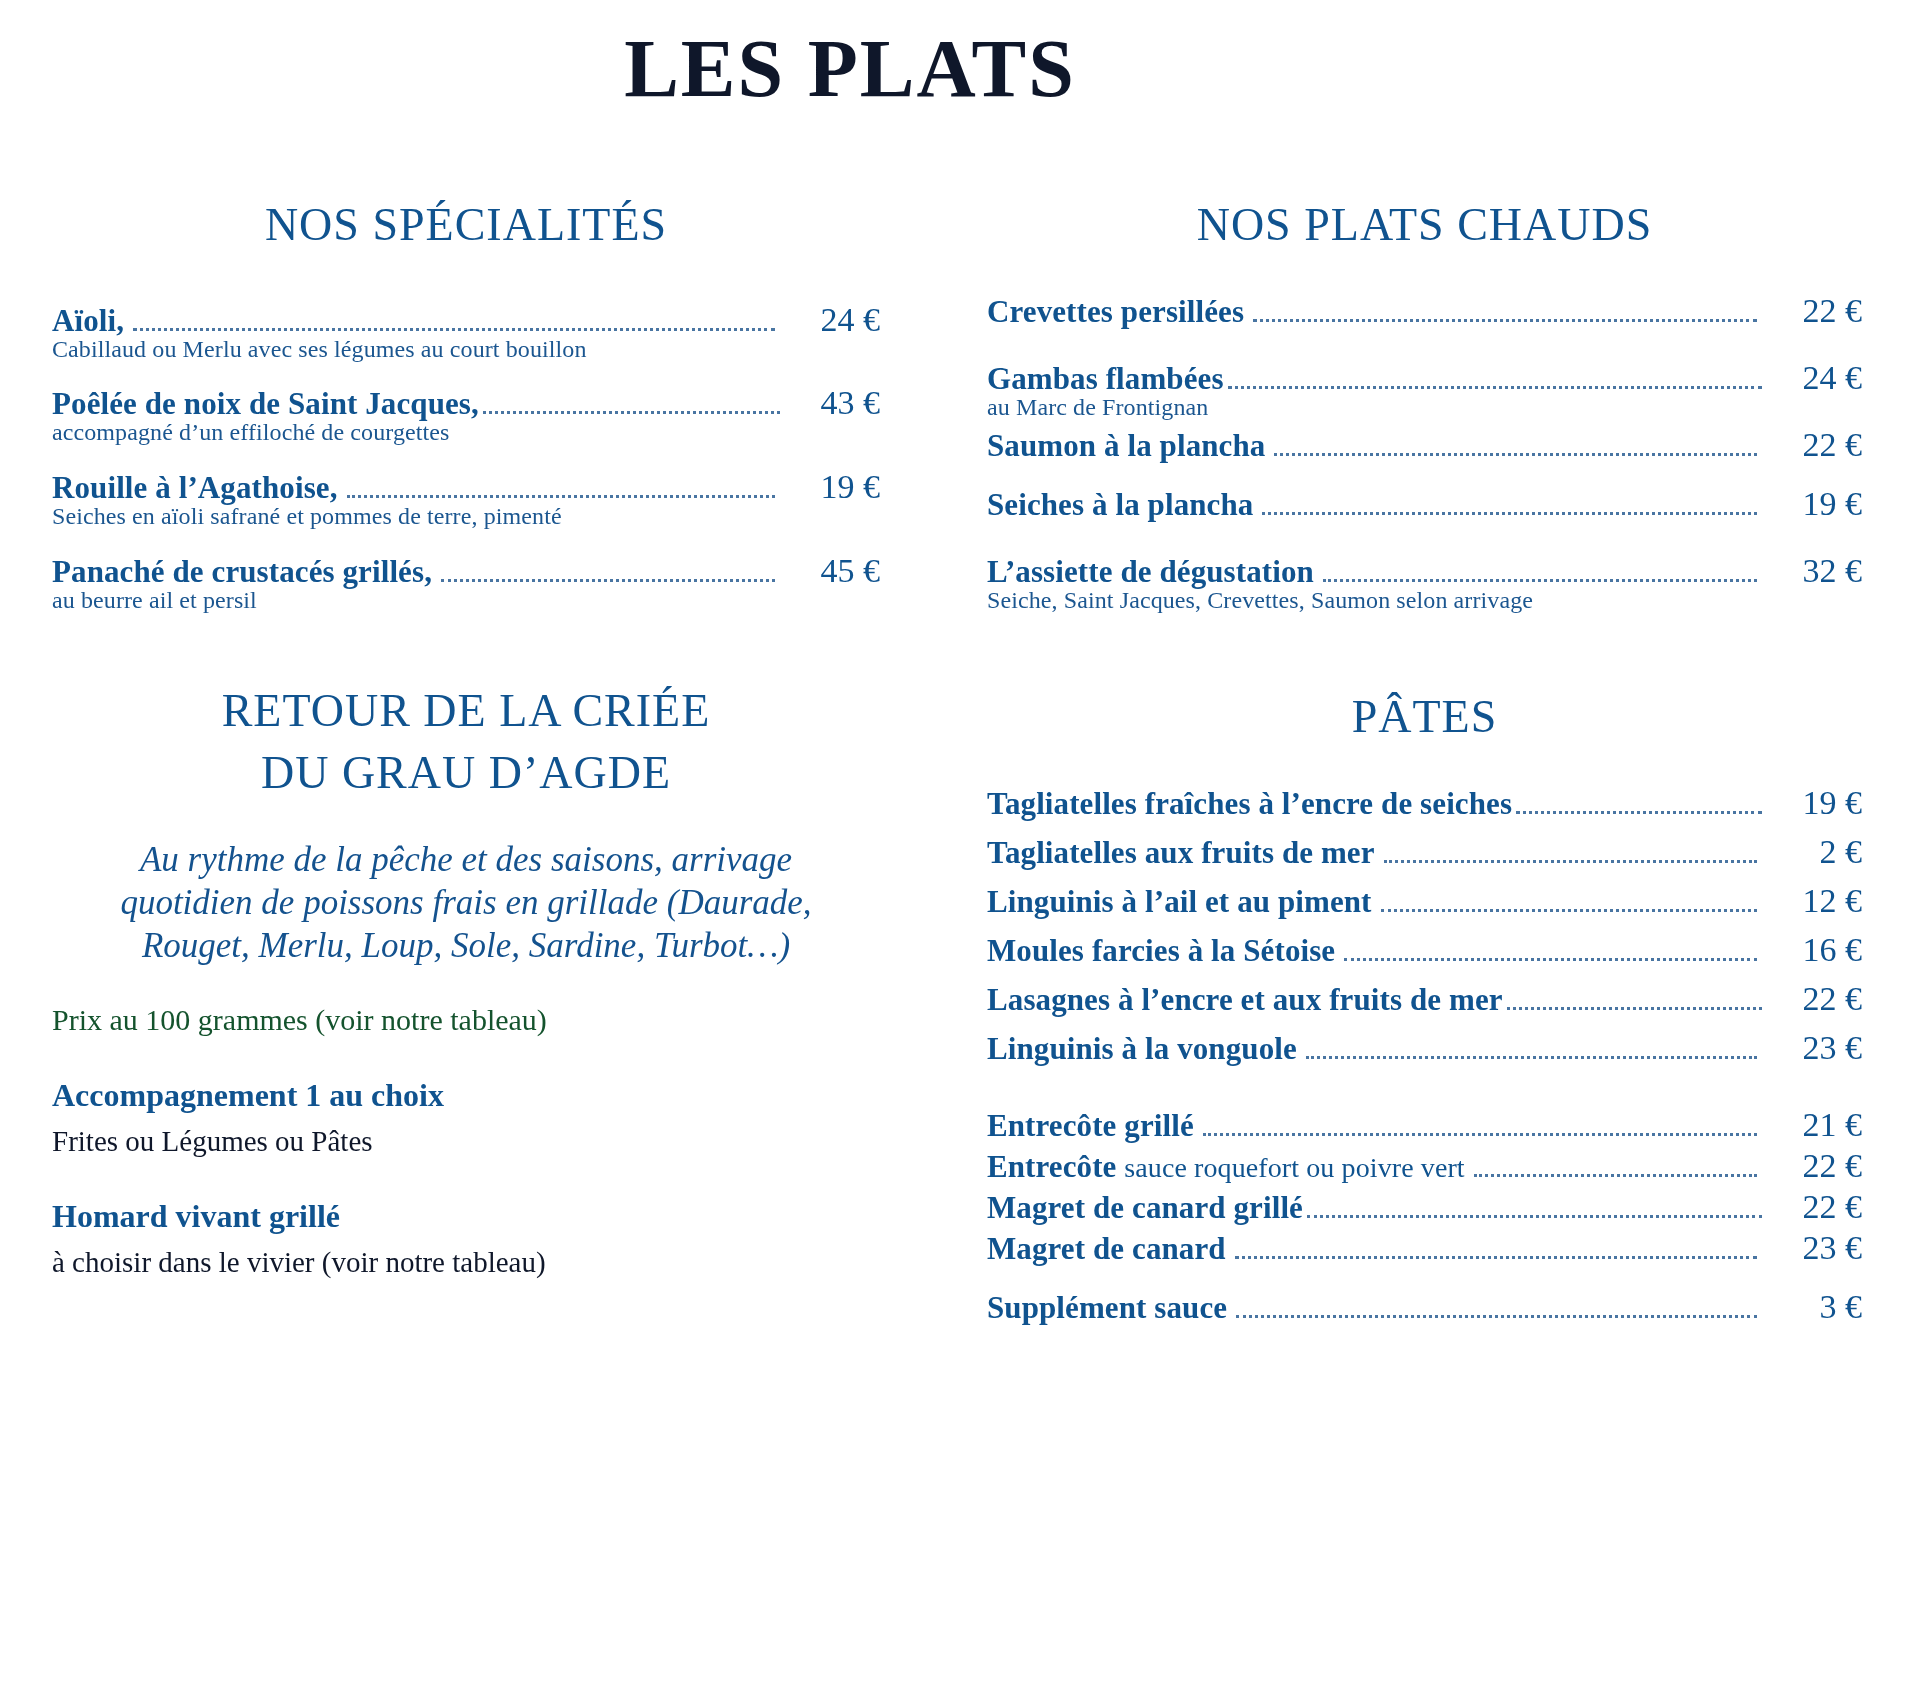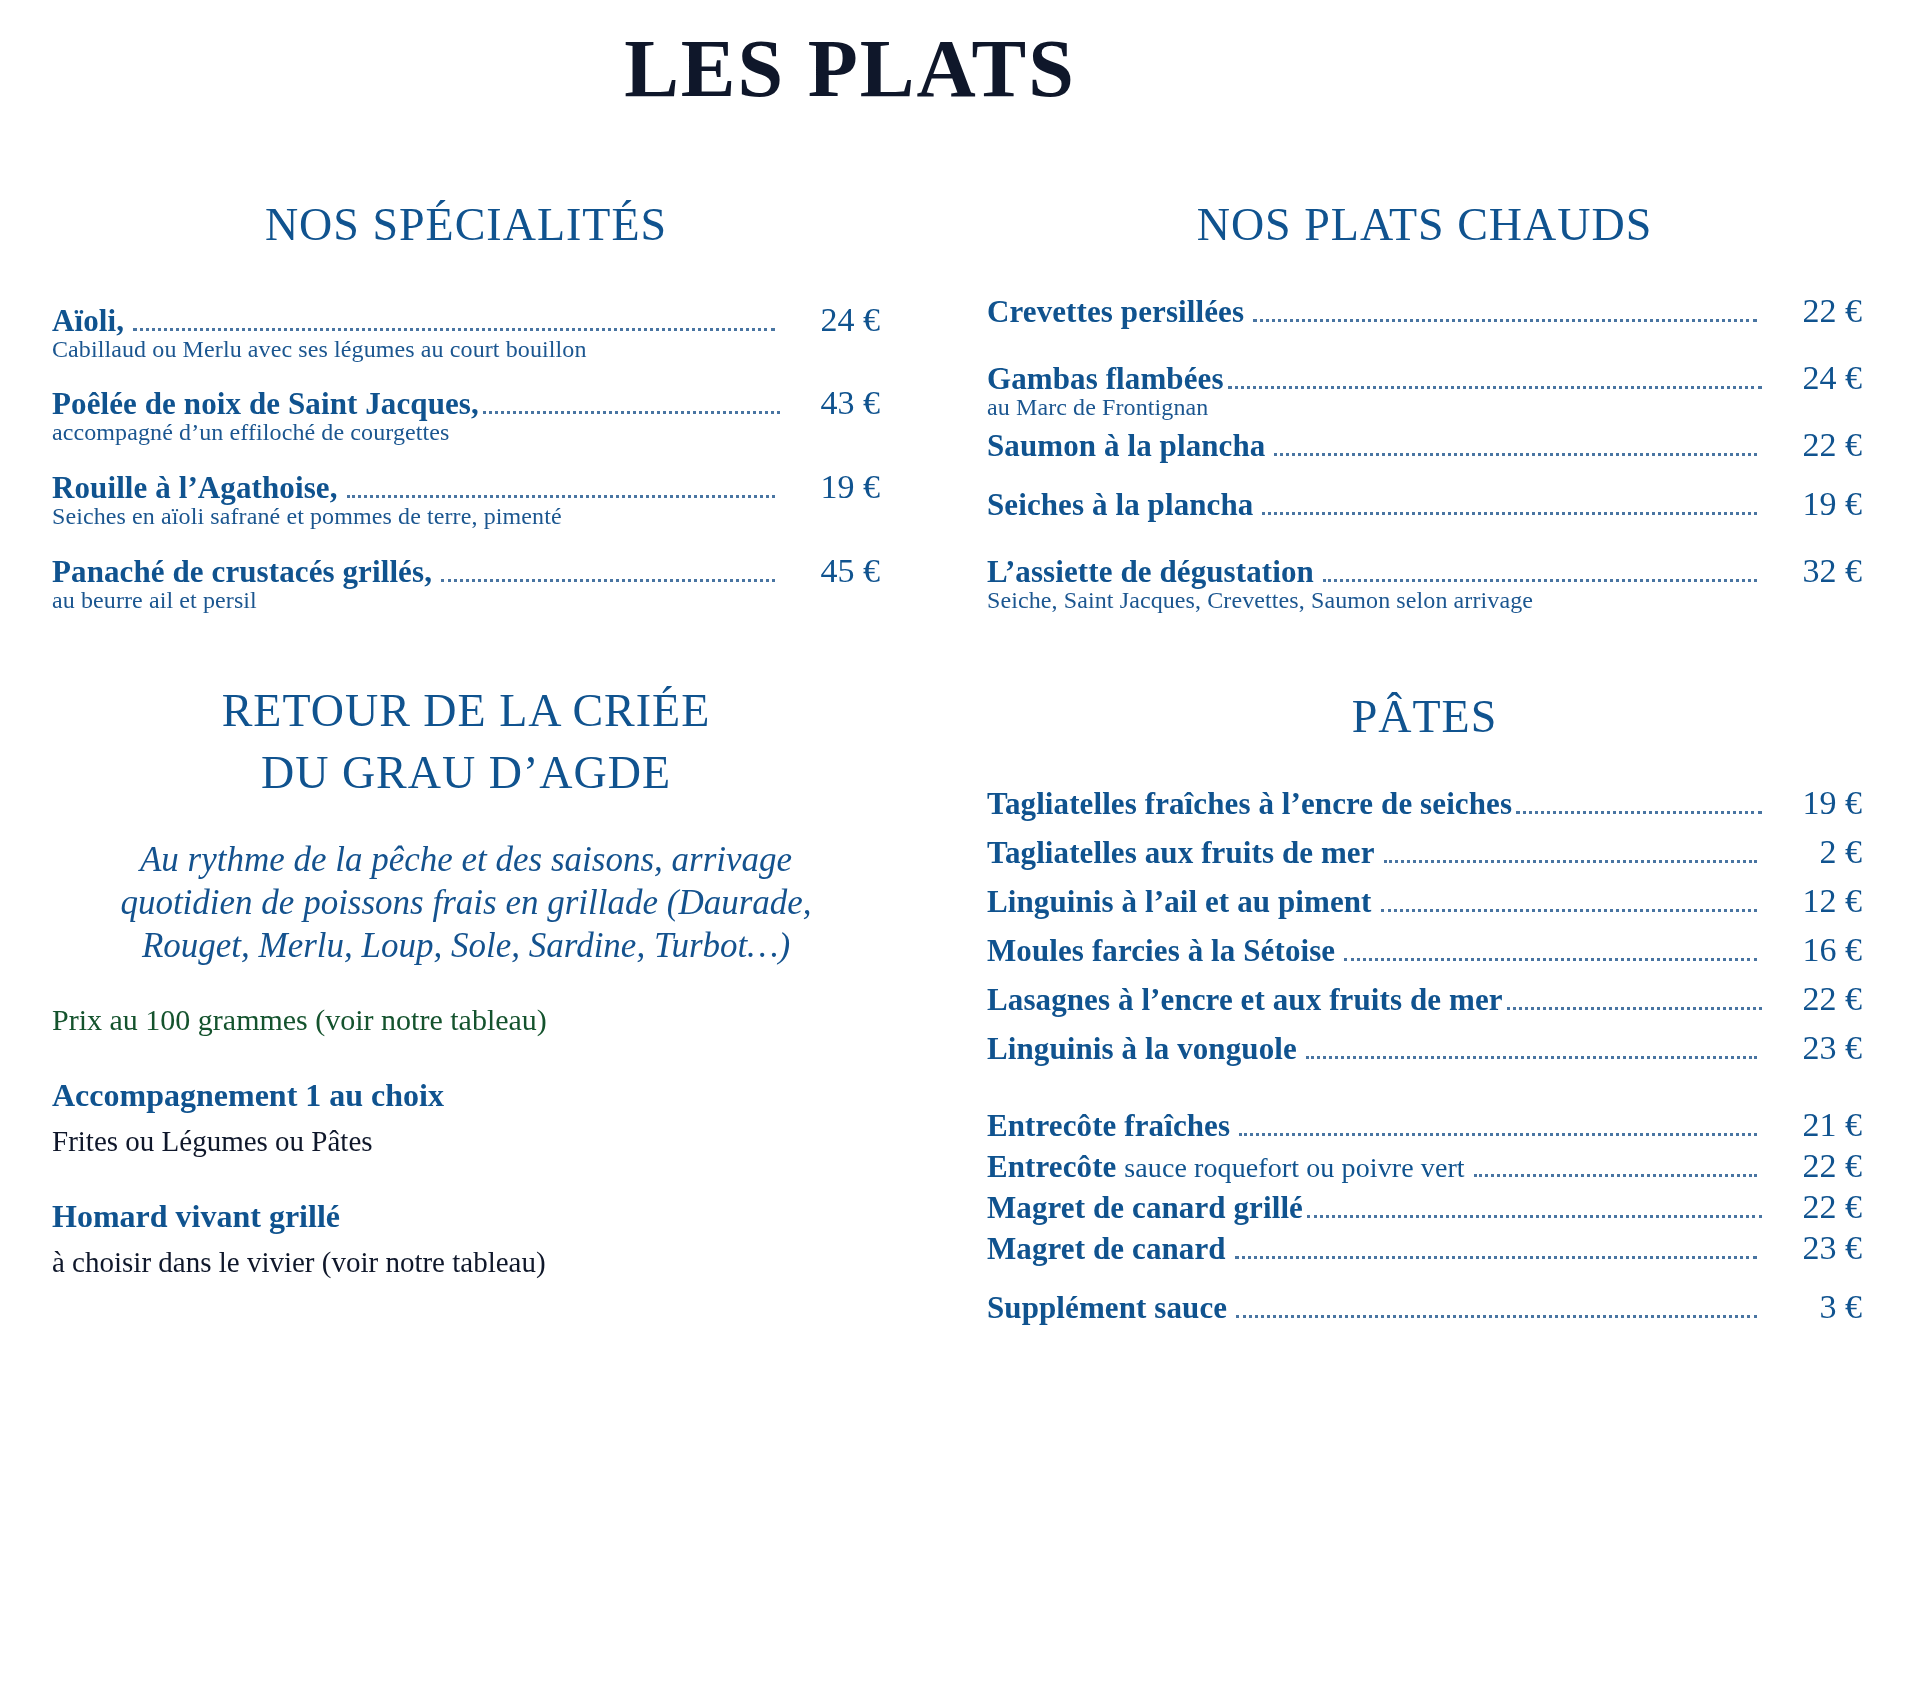--- a/index.html
+++ b/index.html
@@ -327,21 +327,21 @@
         </div>
       </div>
 
     </div>
 
 
     <div class="items viandes-list">
 
       <div class="item">
         <div class="row">
-          <span class="dish">Entrecôte fraîches</span>
+          <span class="dish">Entrecôte grillé</span>
           <span class="leader"></span>
           <span class="price">21 €</span>
         </div>
       </div>
 
       <div class="item">
         <div class="row">
           <span class="dish"><span>Entrecôte</span> <span class="soft">sauce roquefort ou poivre vert</span></span>
           <span class="leader"></span>
           <span class="price">22 €</span>

